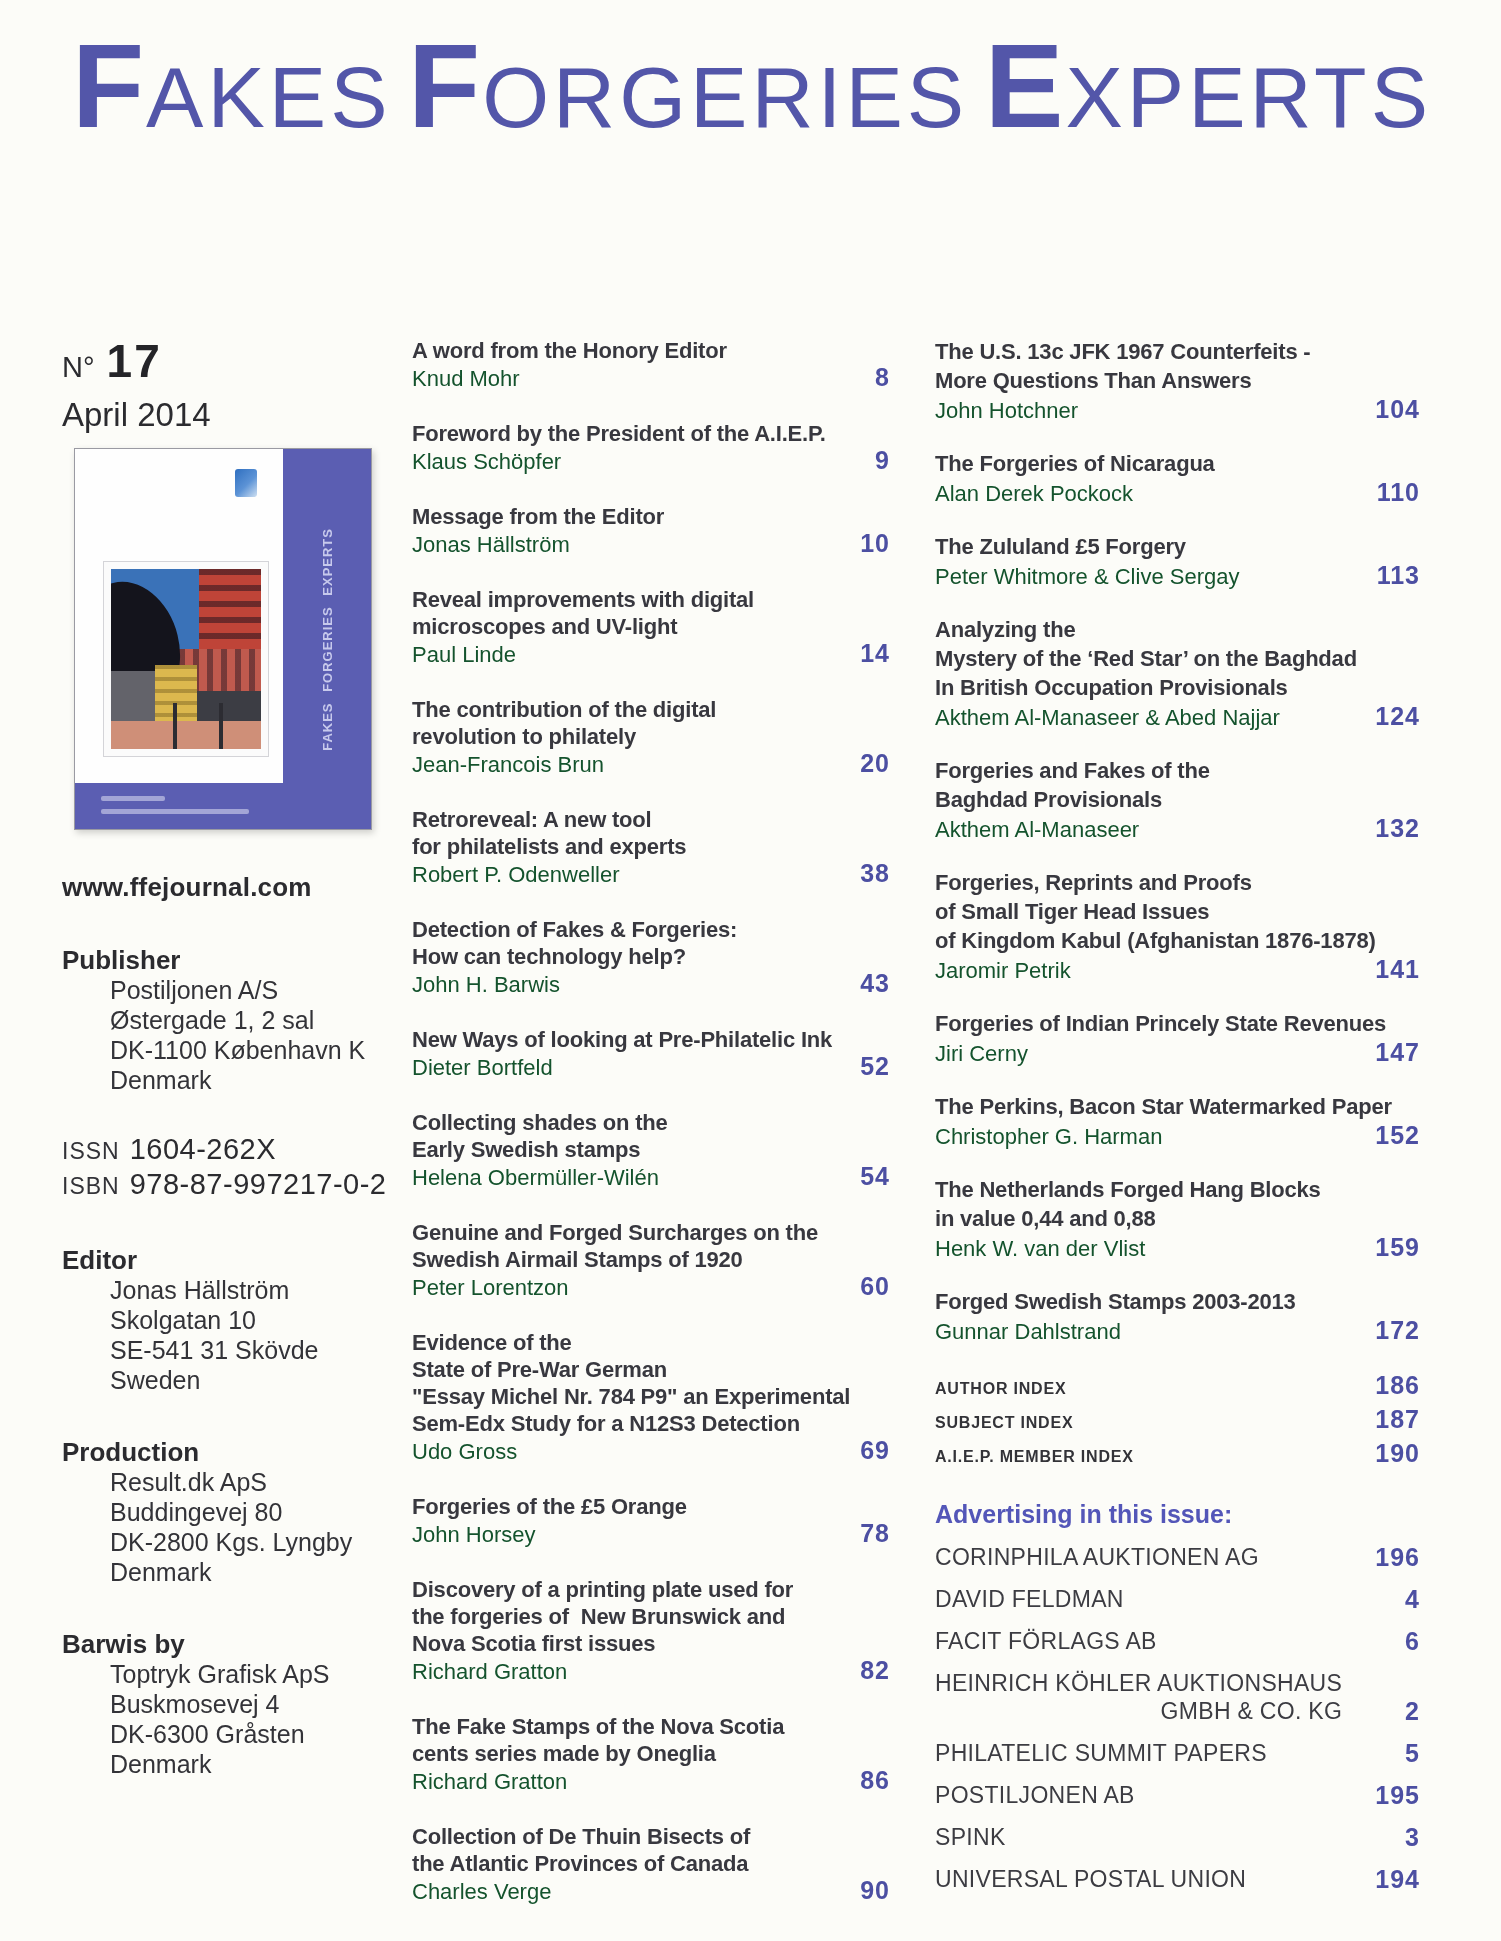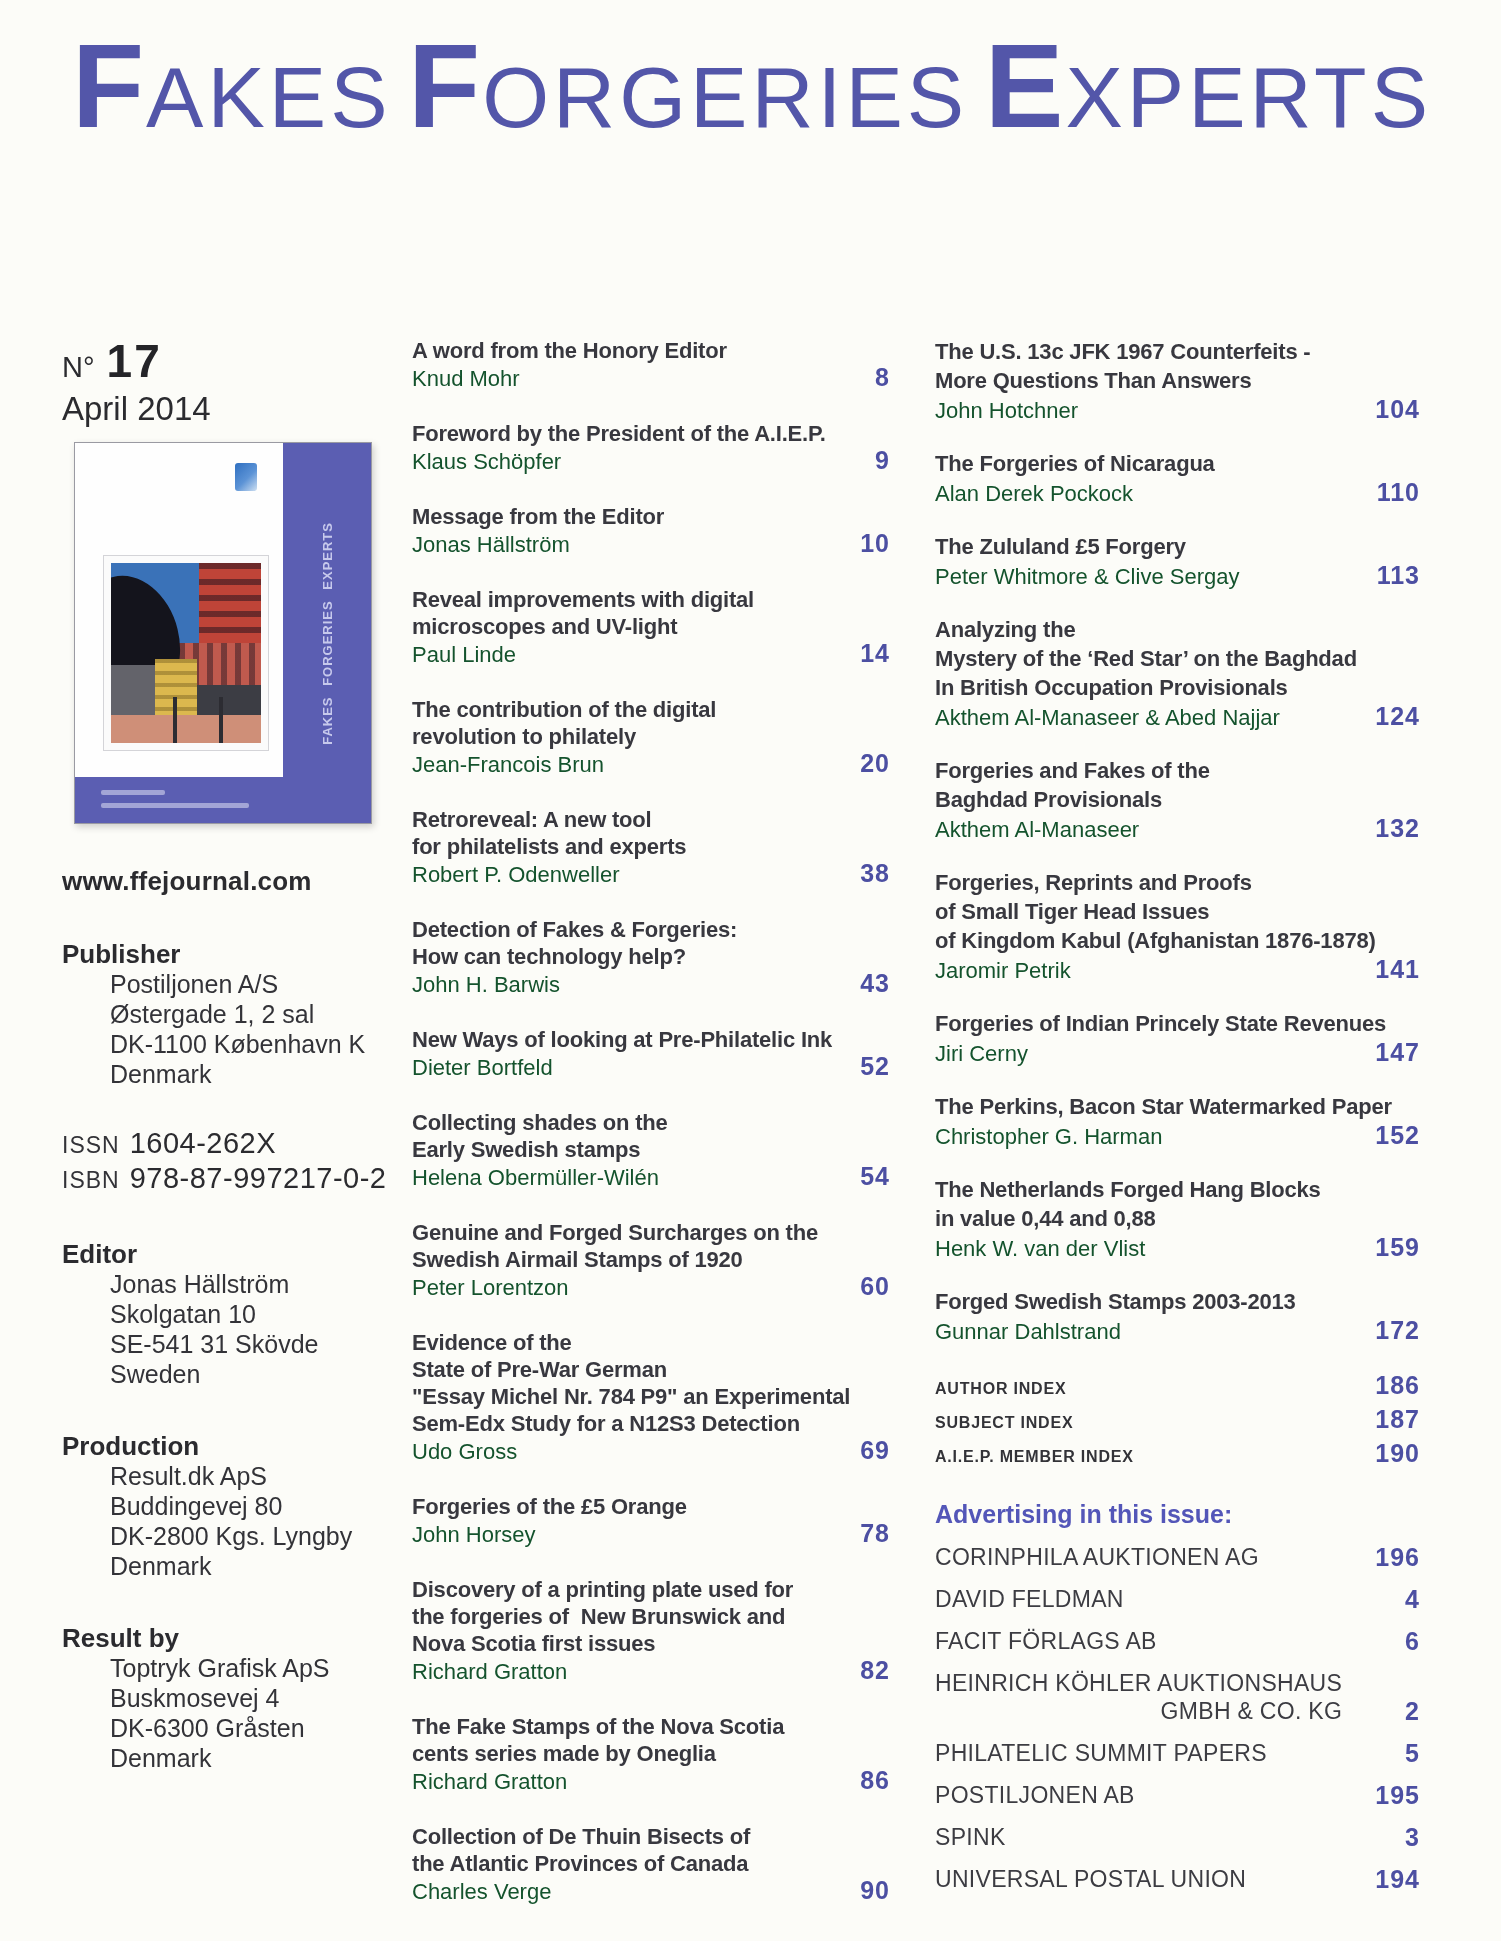--- a/index.html
+++ b/index.html
@@ -11,21 +11,21 @@
             justify-content:space-between;align-items:baseline;color:#5356a9;white-space:nowrap;}
   .mword{display:inline-flex;align-items:baseline;}
   .mlead{font-size:118px;font-weight:700;letter-spacing:2px;}
   .mrest{font-size:86px;font-weight:400;letter-spacing:4px;}
 
   
   .col-left{position:absolute;left:62px;top:334px;width:334px;}
   .issue-line{display:flex;align-items:baseline;gap:12px;}
   .issue-no{font-size:29px;font-weight:500;color:#2b2b2f;}
   .issue-num{font-size:46px;font-weight:800;letter-spacing:2px;color:#242428;}
-  .issue-date{font-size:33px;margin-top:2px;color:#2b2b2f;}
+  .issue-date{font-size:33px;margin-top:8px;color:#2b2b2f;}
 
   .cover{position:relative;width:296px;height:380px;background:#fefefe;border:1px solid #9a9aa2;
          box-shadow:2px 3px 7px rgba(0,0,0,.18);margin:14px 0 0 12px;}
   .cover-spine{position:absolute;top:0;right:0;width:88px;height:100%;background:#5b5eb2;
                display:flex;align-items:center;justify-content:center;}
   .cover-spine span{writing-mode:vertical-rl;transform:rotate(180deg);font-size:13px;font-weight:700;
                     letter-spacing:1px;word-spacing:6px;color:#c7c9ec;white-space:nowrap;}
   .cover-bottomband{position:absolute;left:0;bottom:0;width:100%;height:46px;background:#5b5eb2;}
   .bb{position:absolute;height:5px;background:rgba(236,236,250,.5);border-radius:2px;}
   .bb1{left:26px;top:13px;width:64px;}
@@ -163,21 +163,21 @@
       <div class="blabel">Production</div>
       <div>
           <div class="bline">Result.dk ApS</div>
           <div class="bline">Buddingevej 80</div>
           <div class="bline">DK-2800 Kgs. Lyngby</div>
           <div class="bline">Denmark</div>
         </div>
     </div>
 
     <div class="block">
-      <div class="blabel">Result by</div>
+      <div class="blabel">Barwis by</div>
       <div>
           <div class="bline">Toptryk Grafisk ApS</div>
           <div class="bline">Buskmosevej 4</div>
           <div class="bline">DK-6300 Gråsten</div>
           <div class="bline">Denmark</div>
         </div>
     </div>
   </div>
 
   <div class="col-mid">

